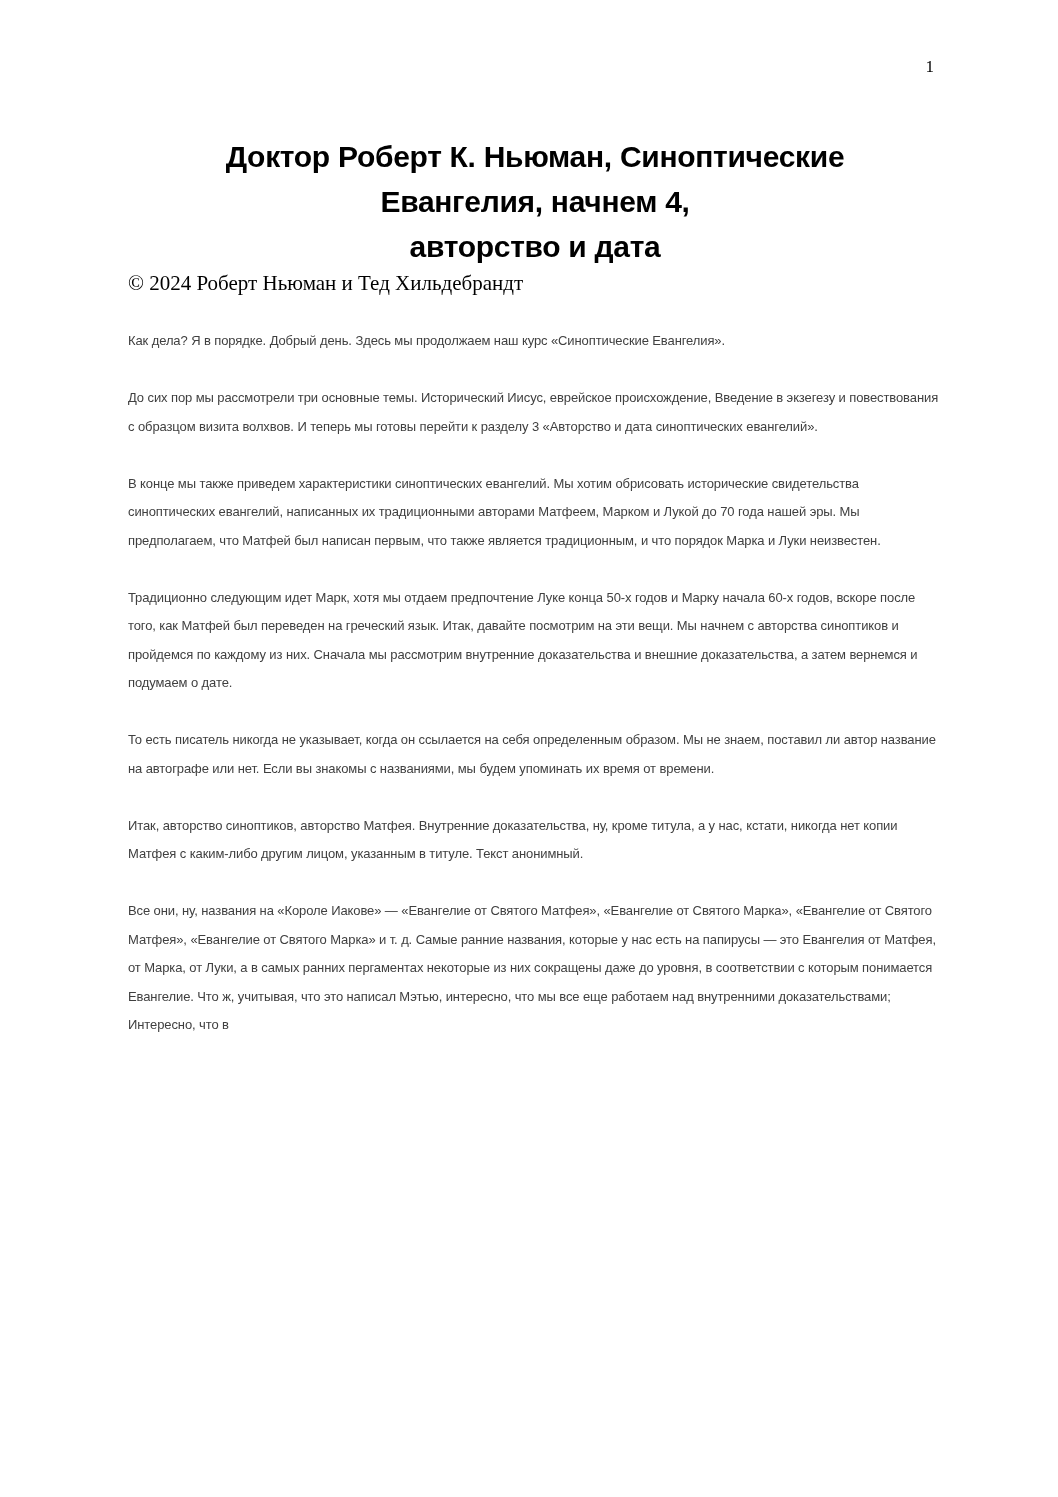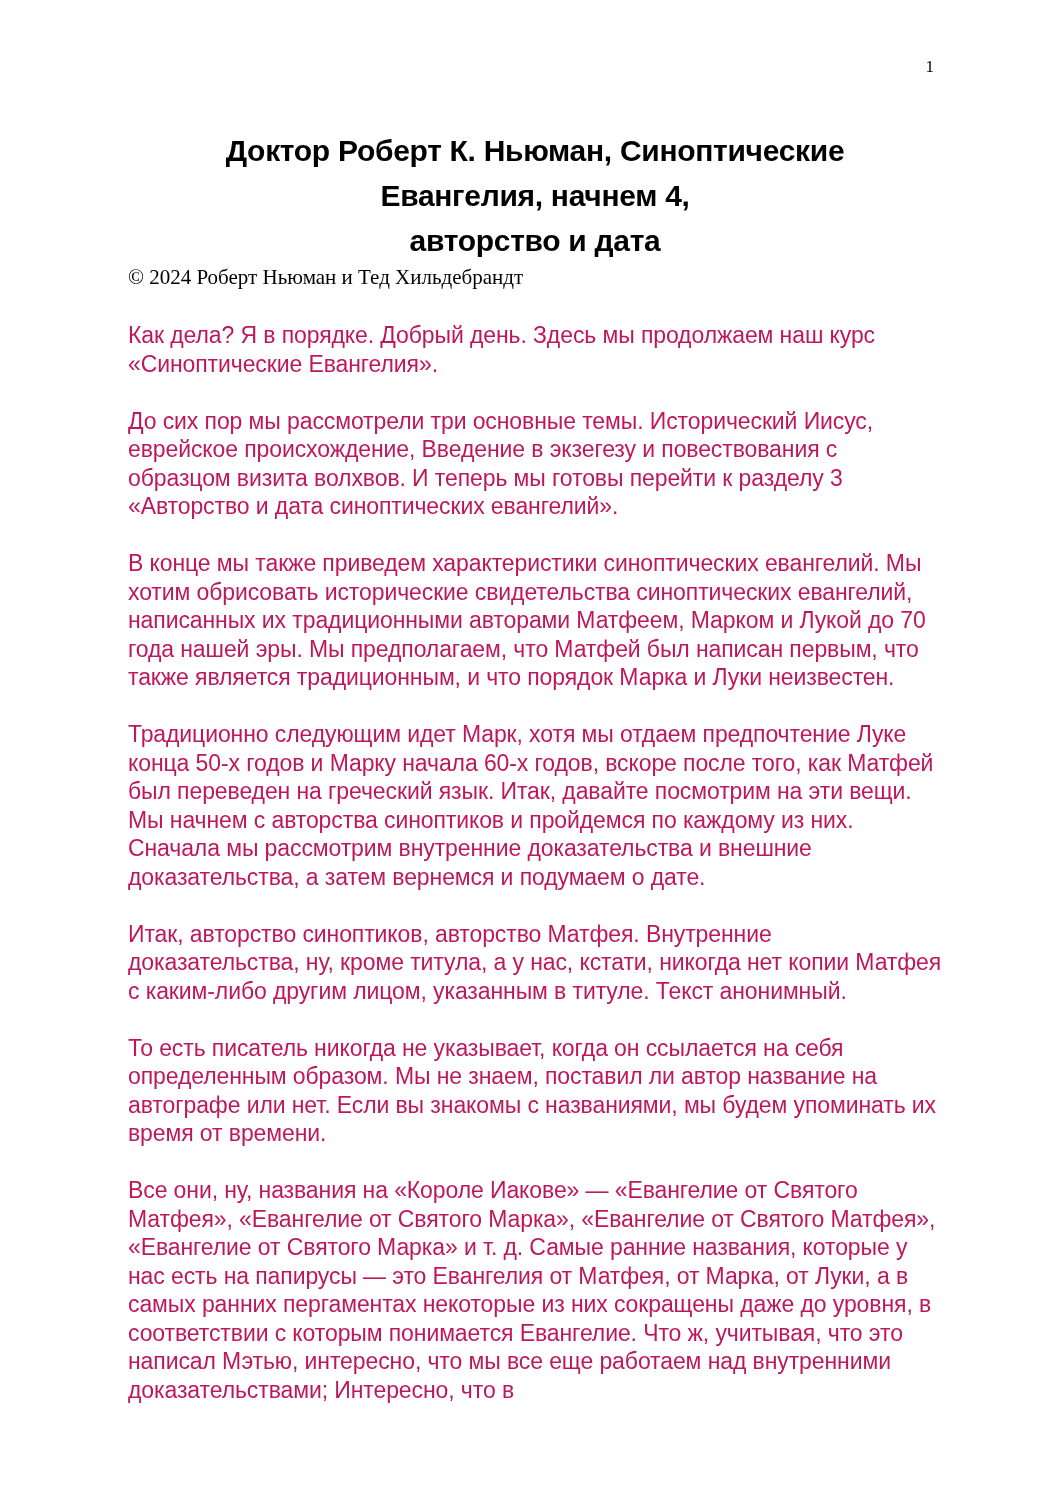--- a/index.html
+++ b/index.html
@@ -22,21 +22,21 @@
     position: absolute;
     top: 57px;
     right: 124px;
     font-family: "Liberation Serif", serif;
     font-size: 17px;
     line-height: 20px;
     color: #000000;
   }
 
   .content {
-    margin: 2px 116px 0 128px; 
+    margin: 8px 116px 0 128px; 
   }
 
   .doc-header {
     padding-top: 126px;
     text-align: center;
   }
 
   .title-line {
     font-weight: bold;
     font-size: 30px;
@@ -52,26 +52,26 @@
     text-align: left;
     margin-top: 0px;
     color: #000000;
   }
 
   .body-text {
     margin-top: 30px;
   }
 
   .body-text p {
-    font-size: 23px;
+    font-size: 13px;
     line-height: 28.5px;
     letter-spacing: -0.1px;
     margin-bottom: 28.5px;
     text-align: left;
-    color: #be185d;
+    color: #404040;
   }
 </style>
 </head>
 <body>
 
 <div class="page">
 
   <div class="page-number">1</div>
 
   <div class="content">
@@ -81,20 +81,20 @@
       <div class="title-line">Евангелия, начнем 4,</div>
       <div class="title-line">авторство и дата</div>
       <div class="copyright">© 2024 Роберт Ньюман и Тед Хильдебрандт</div>
     </div>
 
     <div class="body-text">
       <p>Как дела? Я в порядке. Добрый день. Здесь мы продолжаем наш курс «Синоптические Евангелия».</p>
       <p>До сих пор мы рассмотрели три основные темы. Исторический Иисус, еврейское происхождение, Введение в экзегезу и повествования с образцом визита волхвов. И теперь мы готовы перейти к разделу 3 «Авторство и дата синоптических евангелий».</p>
       <p>В конце мы также приведем характеристики синоптических евангелий. Мы хотим обрисовать исторические свидетельства синоптических евангелий, написанных их традиционными авторами Матфеем, Марком и Лукой до 70 года нашей эры. Мы предполагаем, что Матфей был написан первым, что также является традиционным, и что порядок Марка и Луки неизвестен.</p>
       <p>Традиционно следующим идет Марк, хотя мы отдаем предпочтение Луке конца 50-х годов и Марку начала 60-х годов, вскоре после того, как Матфей был переведен на греческий язык. Итак, давайте посмотрим на эти вещи. Мы начнем с авторства синоптиков и пройдемся по каждому из них. Сначала мы рассмотрим внутренние доказательства и внешние доказательства, а затем вернемся и подумаем о дате.</p>
+      <p>То есть писатель никогда не указывает, когда он ссылается на себя определенным образом. Мы не знаем, поставил ли автор название на автографе или нет. Если вы знакомы с названиями, мы будем упоминать их время от времени.</p>
       <p>Итак, авторство синоптиков, авторство Матфея. Внутренние доказательства, ну, кроме титула, а у нас, кстати, никогда нет копии Матфея с каким-либо другим лицом, указанным в титуле. Текст анонимный.</p>
-      <p>То есть писатель никогда не указывает, когда он ссылается на себя определенным образом. Мы не знаем, поставил ли автор название на автографе или нет. Если вы знакомы с названиями, мы будем упоминать их время от времени.</p>
       <p>Все они, ну, названия на «Короле Иакове» — «Евангелие от Святого Матфея», «Евангелие от Святого Марка», «Евангелие от Святого Матфея», «Евангелие от Святого Марка» и т. д. Самые ранние названия, которые у нас есть на папирусы — это Евангелия от Матфея, от Марка, от Луки, а в самых ранних пергаментах некоторые из них сокращены даже до уровня, в соответствии с которым понимается Евангелие. Что ж, учитывая, что это написал Мэтью, интересно, что мы все еще работаем над внутренними доказательствами; Интересно, что в</p>
     </div>
 
   </div>
 
 </div>
 
 </body></html>

